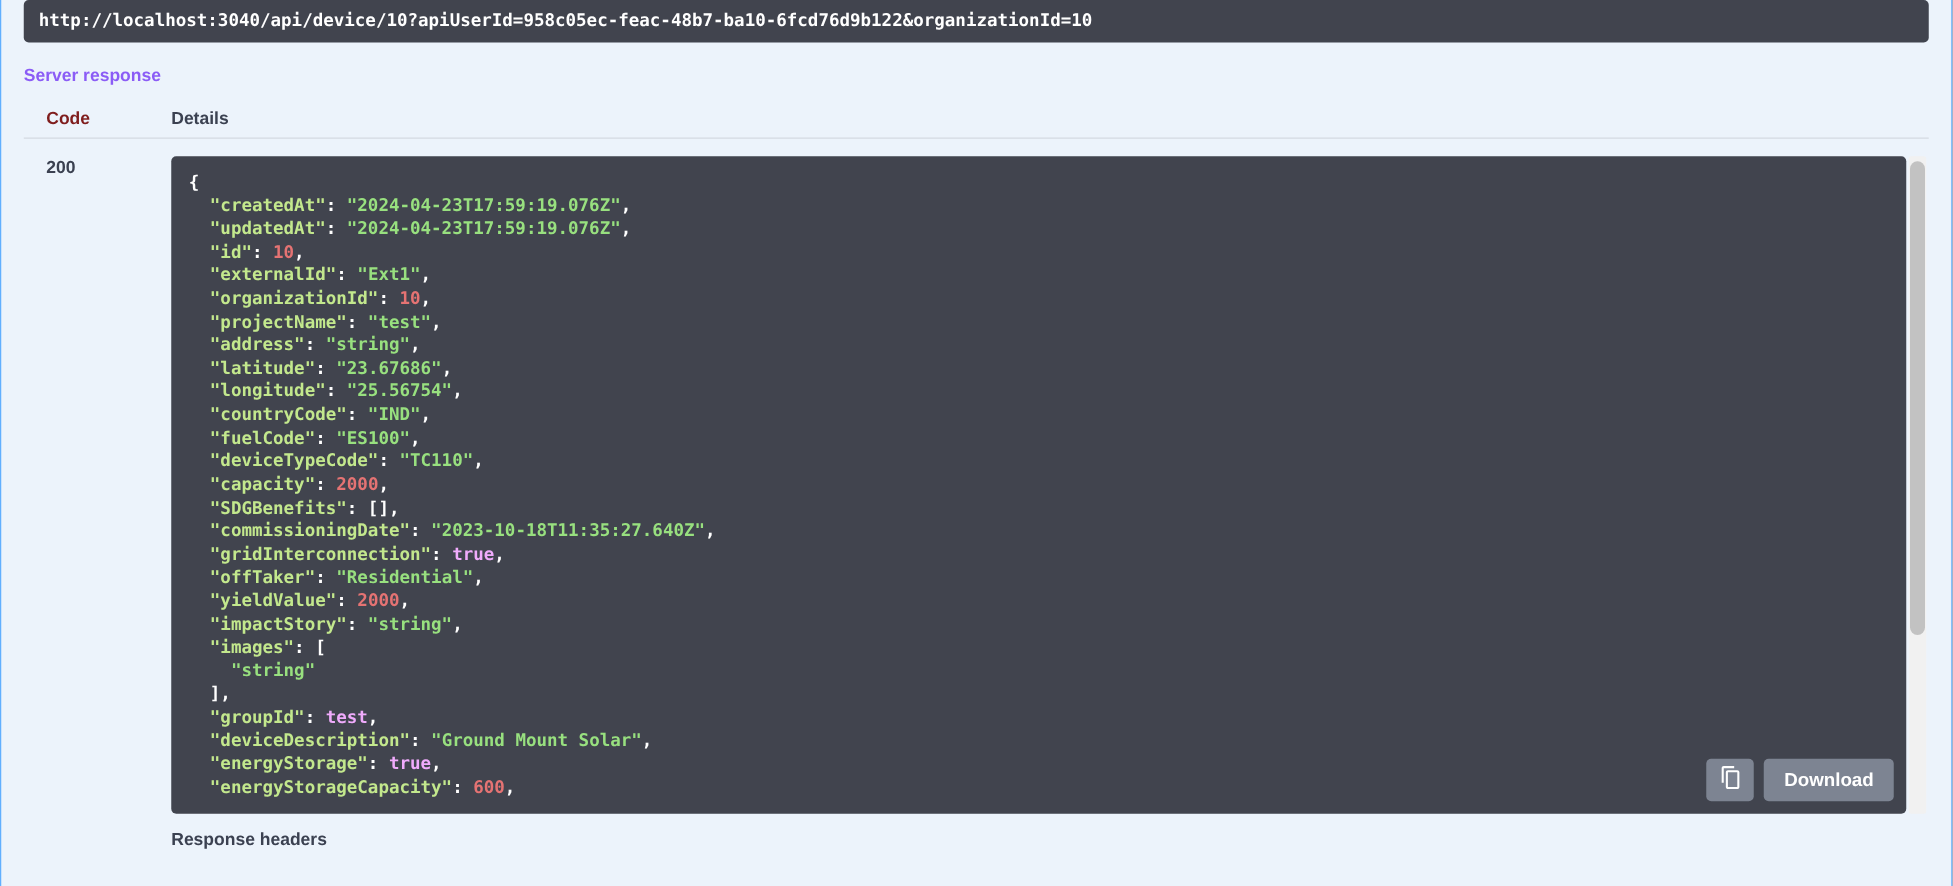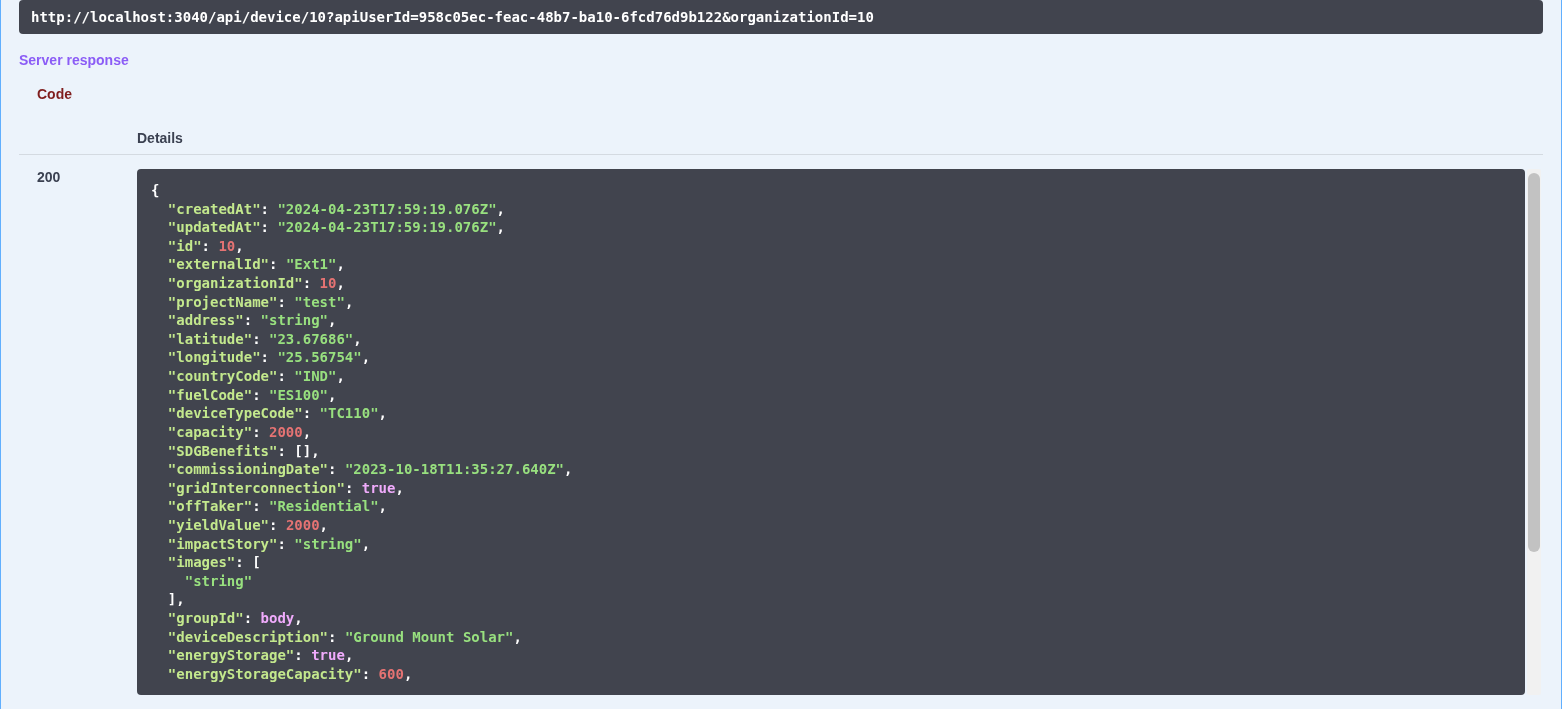--- a/index.html
+++ b/index.html
@@ -44,21 +44,20 @@
   .table-hdr .col-code {
     width: 100px;
     font-weight: 700;
     color: #7f1d1d;
     font-size: 14px;
   }
   .table-hdr .col-details {
     font-weight: 700;
     color: #3b4151;
     font-size: 14px;
-    margin-top: 44px;
   }
   .row-wrap {
     display: flex;
     padding: 14px 18px 0 18px;
     margin: 0 18px;
   }
   .row-wrap .col-code {
     width: 100px;
     font-size: 14px;
     font-weight: 600;
@@ -181,29 +180,39 @@
   <span class="k">"capacity"</span><span class="x">: </span><span class="n">2000</span><span class="x">,</span>
   <span class="k">"SDGBenefits"</span><span class="x">: </span><span class="x">[]</span><span class="x">,</span>
   <span class="k">"commissioningDate"</span><span class="x">: </span><span class="s">"2023-10-18T11:35:27.640Z"</span><span class="x">,</span>
   <span class="k">"gridInterconnection"</span><span class="x">: </span><span class="b">true</span><span class="x">,</span>
   <span class="k">"offTaker"</span><span class="x">: </span><span class="s">"Residential"</span><span class="x">,</span>
   <span class="k">"yieldValue"</span><span class="x">: </span><span class="n">2000</span><span class="x">,</span>
   <span class="k">"impactStory"</span><span class="x">: </span><span class="s">"string"</span><span class="x">,</span>
   <span class="k">"images"</span><span class="x">: </span><span class="x">[</span>
     <span class="s">"string"</span>
   <span class="x">]</span><span class="x">,</span>
-  <span class="k">"groupId"</span><span class="x">: </span><span class="b">body</span><span class="x">,</span>
+  <span class="k">"groupId"</span><span class="x">: </span><span class="b">test</span><span class="x">,</span>
   <span class="k">"deviceDescription"</span><span class="x">: </span><span class="s">"Ground Mount Solar"</span><span class="x">,</span>
   <span class="k">"energyStorage"</span><span class="x">: </span><span class="b">true</span><span class="x">,</span>
   <span class="k">"energyStorageCapacity"</span><span class="x">: </span><span class="n">600</span><span class="x">,</span></pre>
 
           <div class="scroll-track">
             <div class="scroll-thumb"></div>
           </div>
 
+          <div class="actions">
+            <button class="icon-btn" title="Copy">
+              <span>
+                <svg viewBox="0 0 24 24">
+                    <path d="M16 1H6C4.9 1 4 1.9 4 3v14h2V3h10V1zm3 4H10C8.9 5 8 5.9 8 7v14c0 1.1.9 2 2 2h9c1.1 0 2-.9 2-2V7c0-1.1-.9-2-2-2zm0 16H10V7h9v14z"></path>
+                  </svg>
+              </span>
+            </button>
+            <button class="dl-btn">Download</button>
+          </div>
         </div>
 
         <div class="resp-hdr-label">Response headers</div>
       </div>
     </div>
 
   </div>
 </div>
 
 </body></html>

